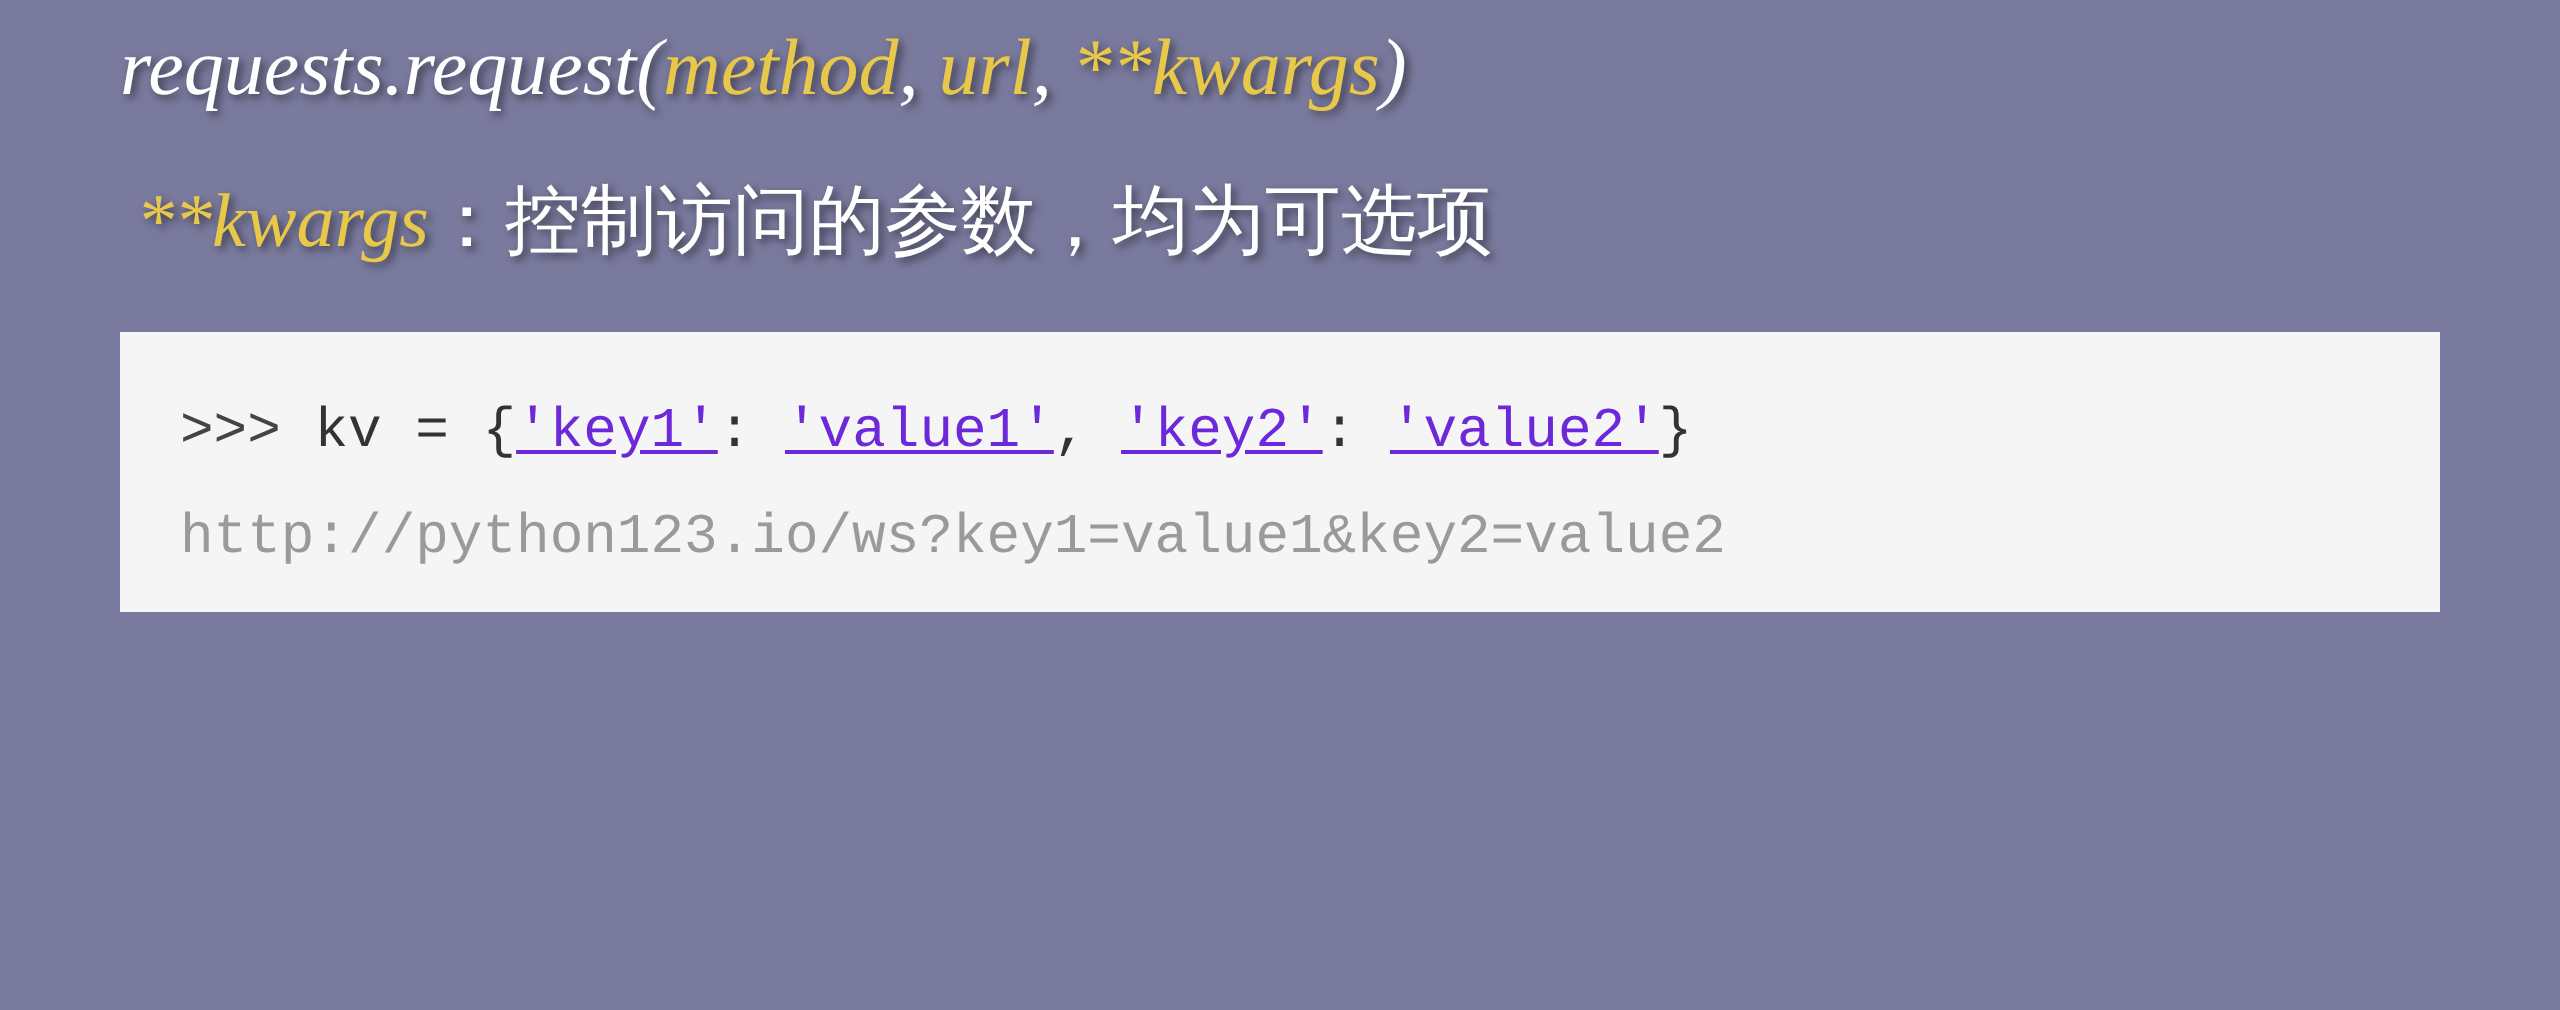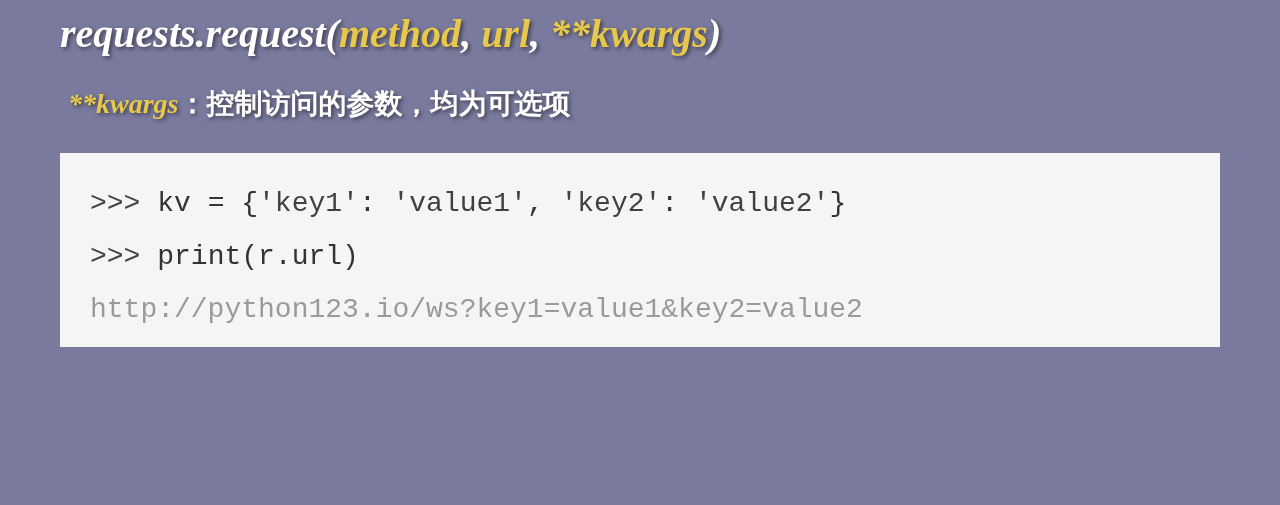--- a/index.html
+++ b/index.html
@@ -11,31 +11,31 @@
     overflow: hidden;
     position: relative;
   }
   .slide {
     width: 100%;
     height: 100%;
     padding: 10px 60px 0 60px;
   }
   .title-line {
     font-size: 40px;
-    font-weight: bold;
+    font-weight: normal;
     font-style: italic;
     color: #ffffff;
     text-shadow: 2px 2px 4px rgba(0,0,0,0.5);
     margin-bottom: 28px;
   }
   .title-line .hl { color: #e8c84a; }
   .desc-line {
-    font-size: 28px;
+    font-size: 38px;
     color: #ffffff;
-    font-weight: bold;
+    font-weight: normal;
     text-shadow: 2px 2px 4px rgba(0,0,0,0.5);
     margin-bottom: 18px;
     padding-left: 8px;
     font-family: "Microsoft YaHei", "SimSun", sans-serif;
   }
   .desc-line .gold {
     color: #e8c84a;
     font-family: Georgia, 'Times New Roman', serif;
     font-style: italic;
   }
@@ -48,21 +48,21 @@
     background: #f5f5f5;
     margin-top: 30px;
     padding: 24px 30px 10px 30px;
     font-family: "Consolas", "Courier New", monospace;
     font-size: 28px;
     line-height: 1.9;
     color: #333;
     font-weight: 500;
   }
   .codebox .prompt { color: #444; }
-  .codebox .str { color: #404040; }
+  .codebox .str { color: #6d28d9; text-decoration: underline; }
   .codebox .out { color: #9a9a9a; }
 </style>
 </head>
 <body>
 
 <div class="slide">
 
   <div class="title-line">
     <span>requests.request(</span><span class="hl">method</span><span>, </span><span class="hl">url</span><span>, </span><span class="hl">**kwargs</span><span>)</span>
   </div>
@@ -70,20 +70,17 @@
   <div class="desc-line">
     <span class="gold">**kwargs</span><span>：</span><span>控制访问的参数，均为可选项</span>
   </div>
 
 
   <div class="codebox">
     <div>
       <span class="prompt">&gt;&gt;&gt; </span><span>kv = {</span><span class="str">'key1'</span><span>: </span><span class="str">'value1'</span><span>, </span><span class="str">'key2'</span><span>: </span><span class="str">'value2'</span><span>}</span>
     </div>
     <div>
-      <span class="prompt">&gt;&gt;&gt; </span><span>print(r.url)</span>
-    </div>
-    <div>
       <span class="out">http://python123.io/ws?key1=value1&amp;key2=value2</span>
     </div>
   </div>
 
 </div>
 
 </body></html>

